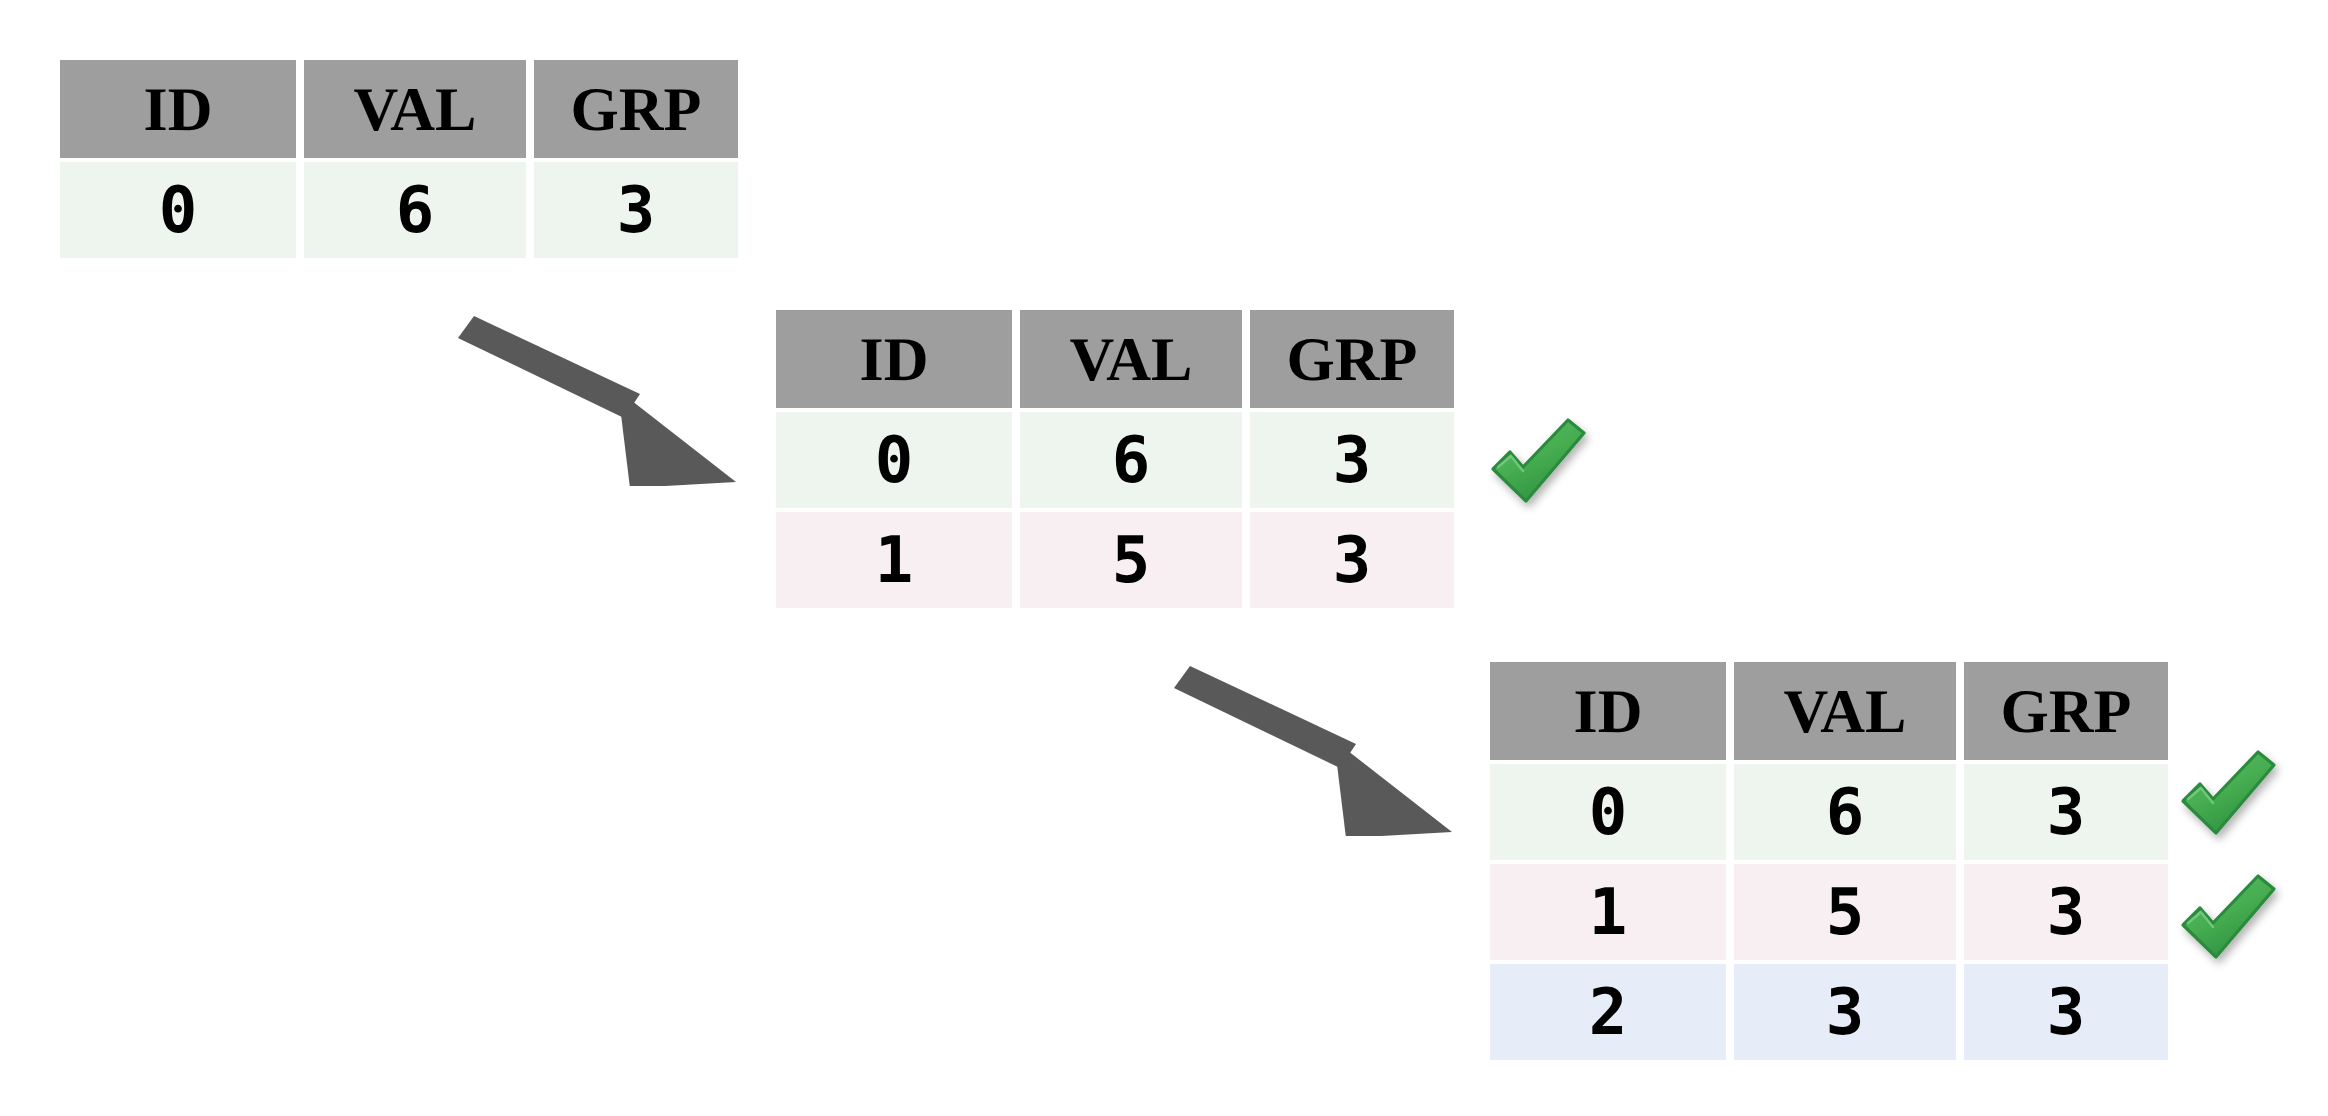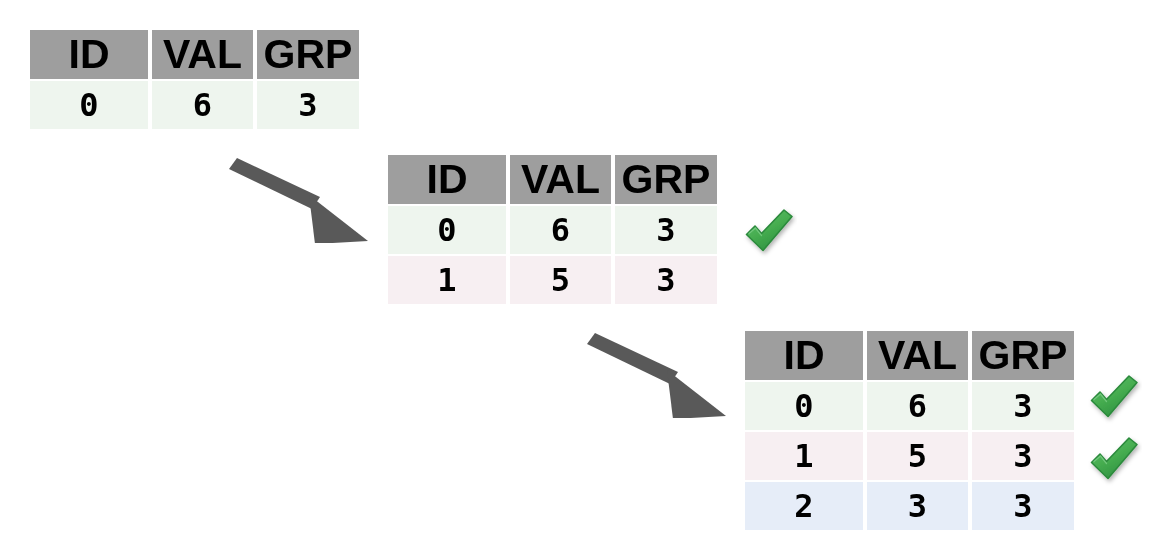--- a/index.html
+++ b/index.html
@@ -35,31 +35,31 @@
     vertical-align: middle;
     font-weight: bold;
     color: #000000;
     height: 48px;
     line-height: 48px;
     font-size: 33px;
     letter-spacing: 0px;
   }
   .tbl th {
     background: #9e9e9e;
-    font-family: Liberation Sans, sans-serif;
-    font-size: 41px;
+    font-family: Liberation Serif, serif;
+    font-size: 31px;
     height: 49px;
     line-height: 49px;
   }
   .tbl td {
     font-family: "DejaVu Sans Mono", monospace;
     font-size: 32px;
   }
   .col-id    { width: 118px; }
-  .col-val   { width: 101px; }
+  .col-val   { width: 111px; }
   .col-grp   { width: 102px; }
 
   .row-g td { background: #eef5ee; }
   .row-p td { background: #f7eff2; }
   .row-b td { background: #e6edf8; }
 
   
   #table-1 { left: 26px;  top: 28px; }
   #table-2 { left: 384px; top: 153px; }
   #table-3 { left: 741px; top: 329px; }

